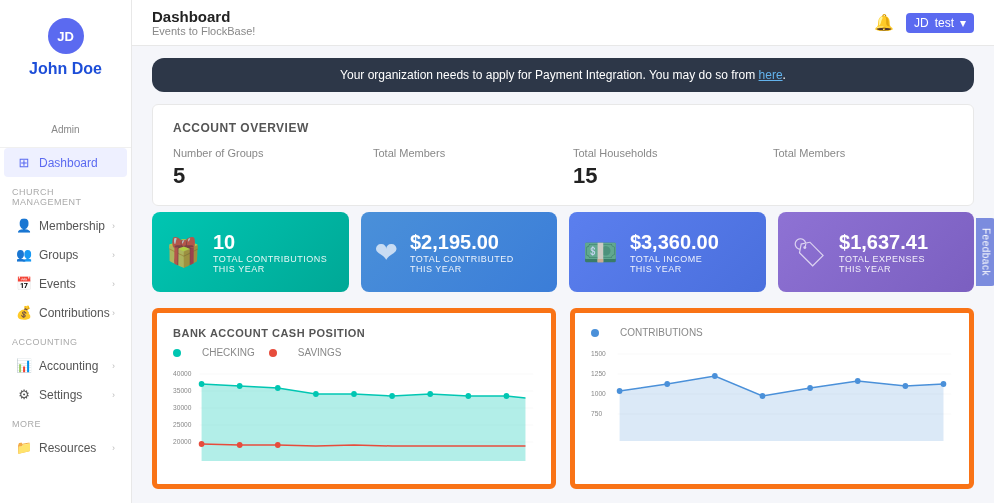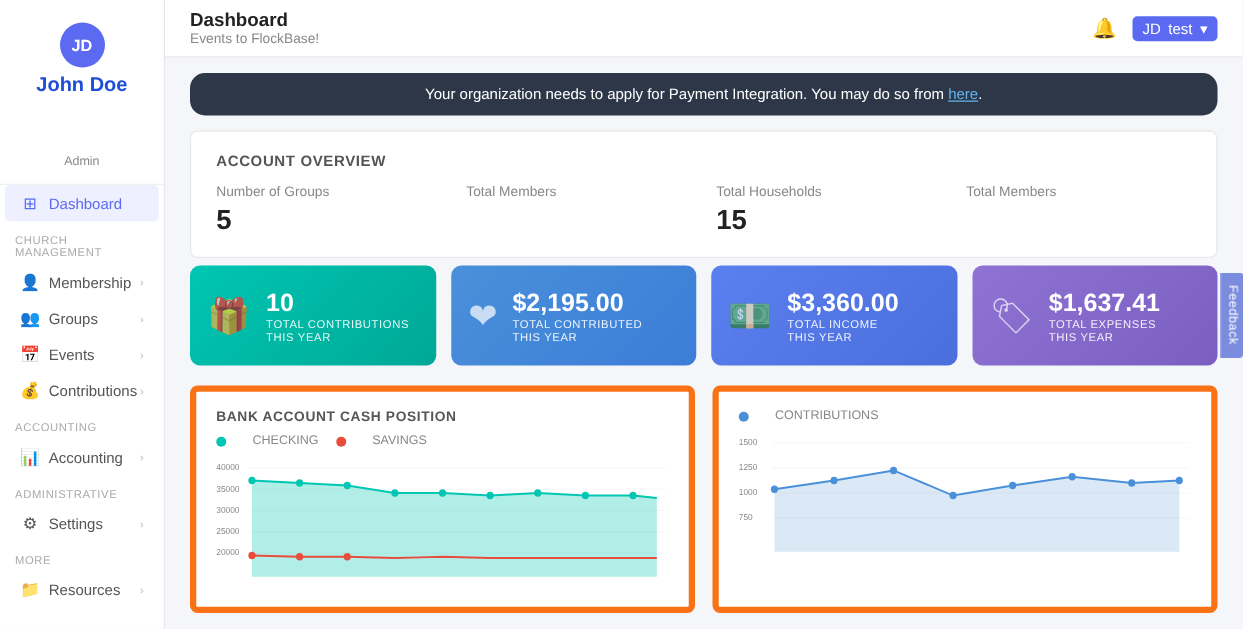--- a/index.html
+++ b/index.html
@@ -245,21 +245,20 @@
 
   <div class="sidebar-section-label">ACCOUNTING</div>
   <div class="sidebar-item">
     <div class="sidebar-item-left">
       <span class="sidebar-item-icon">📊</span>
       <span>Accounting</span>
     </div>
     <span class="sidebar-chevron">›</span>
   </div>
 
-  <div class="sidebar-section-label">ADMINISTRATIVE</div>
   <div class="sidebar-item">
     <div class="sidebar-item-left">
       <span class="sidebar-item-icon">⚙</span>
       <span>Settings</span>
     </div>
     <span class="sidebar-chevron">›</span>
   </div>
 
   <div class="sidebar-section-label">MORE</div>
   <div class="sidebar-item">

